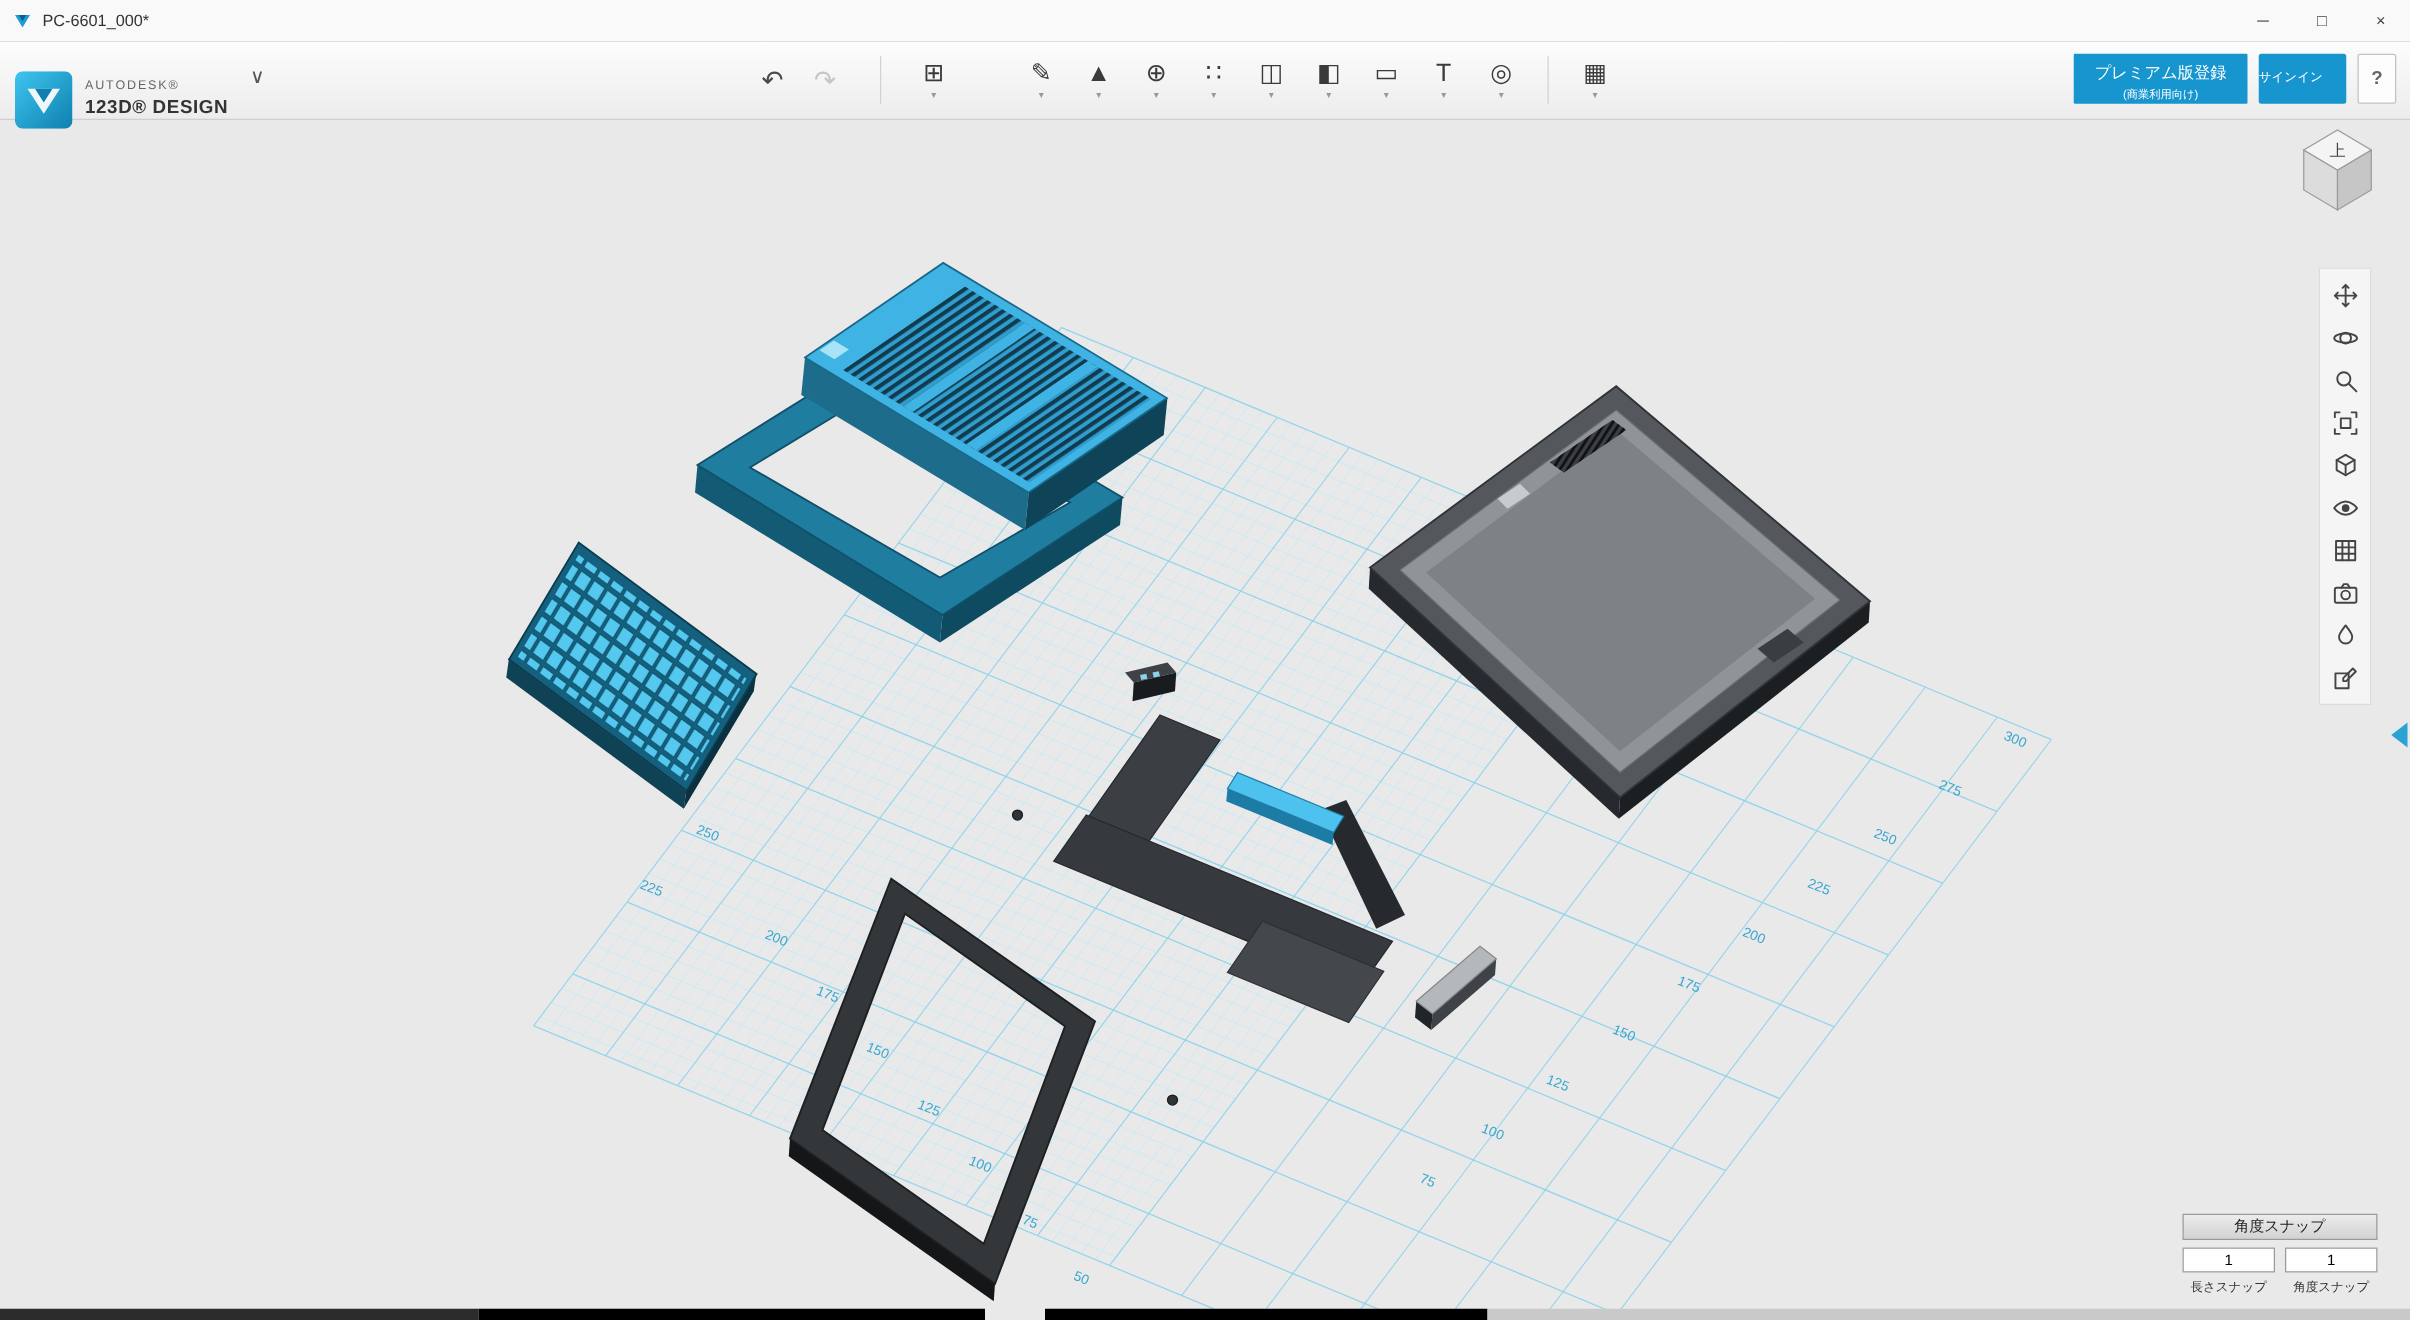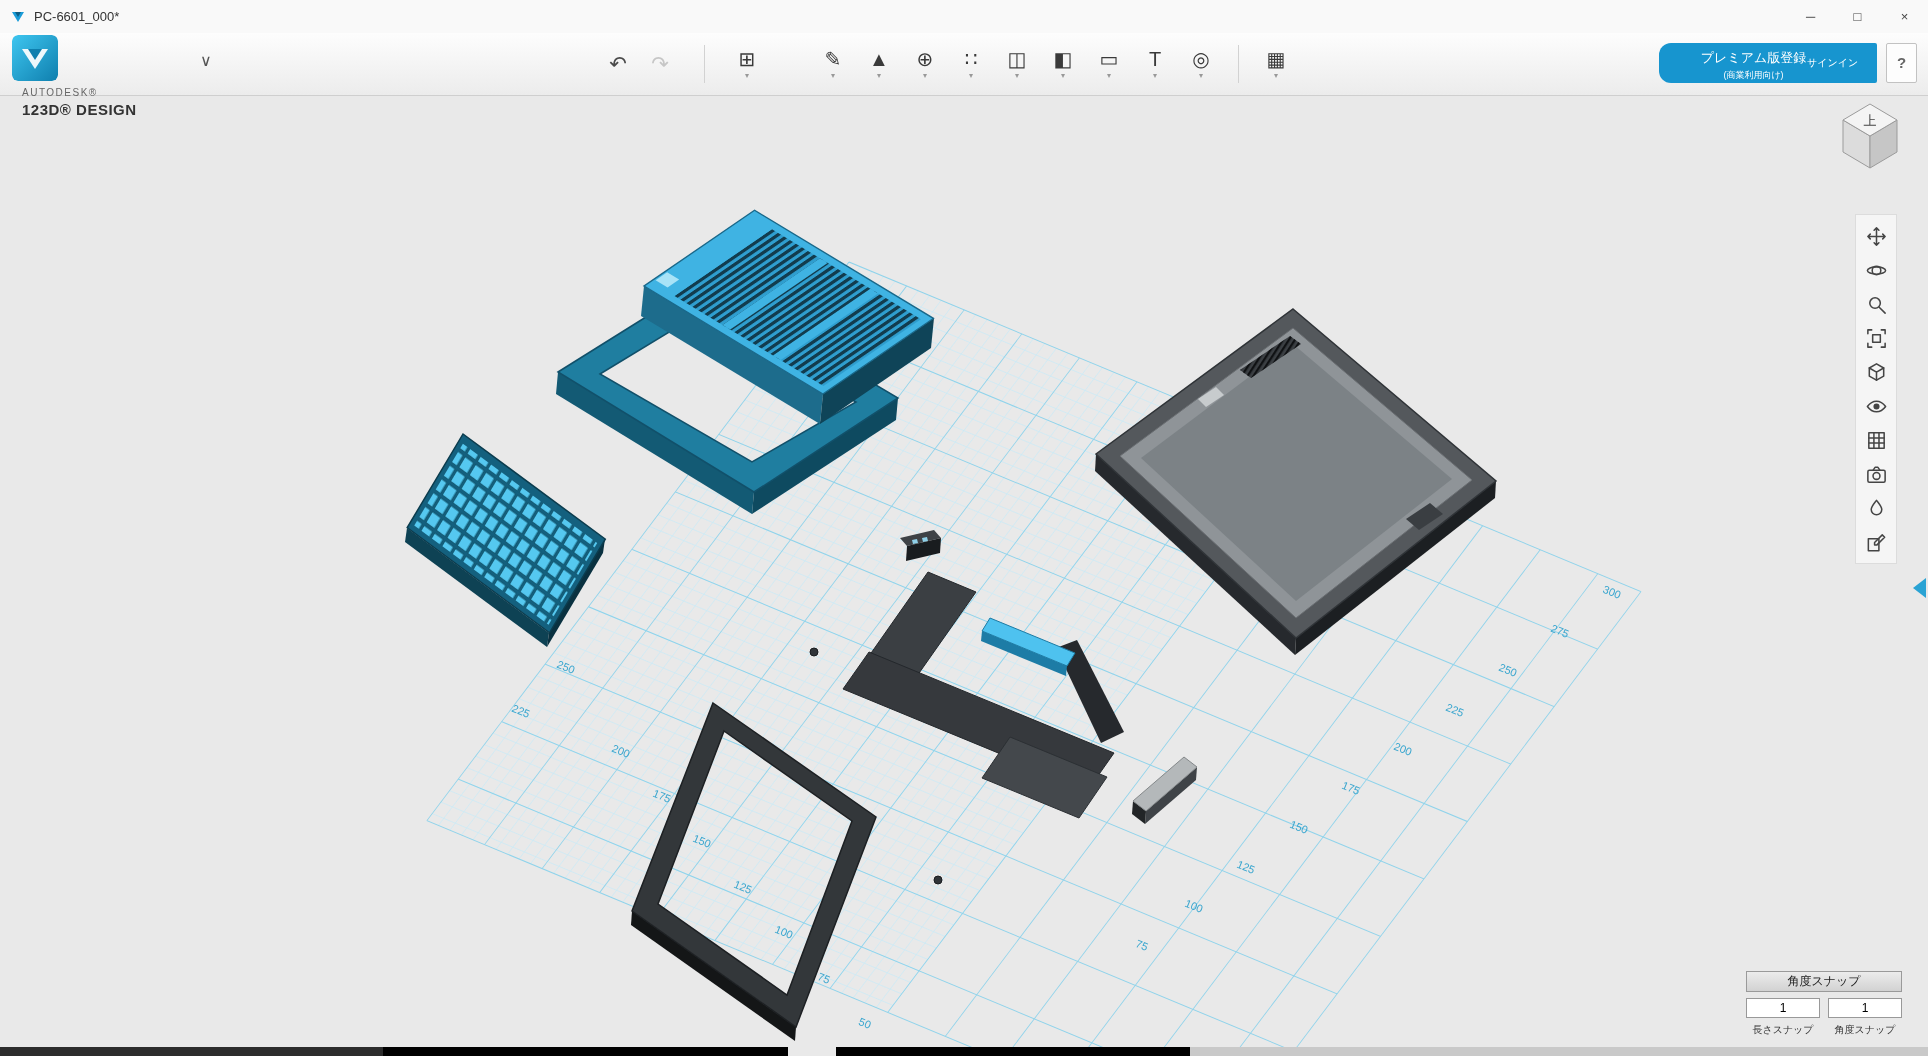--- a/index.html
+++ b/index.html
@@ -8,40 +8,40 @@
   .titlebar{position:absolute;top:0;left:0;width:1928px;height:33px;background:#f9f9f9;
     border-bottom:6px solid #15803d;z-index:30;display:flex;align-items:center;}
   .app-ico{width:16px;height:16px;margin:0 8px 0 10px;}
   .title-text{font-size:13px;color:#333;}
   .win-controls{position:absolute;right:0;top:0;height:33px;display:flex;}
   .win-btn{width:47px;height:33px;display:flex;align-items:center;justify-content:center;
     font-size:13px;color:#444;cursor:pointer;}
   
   .toolbar{position:absolute;top:33px;left:0;width:1928px;height:62px;z-index:30;
     background:linear-gradient(#fdfdfd,#ececec);border-bottom:1px solid #cfcfcf;}
-  .brand{position:absolute;left:12px;top:2px;display:flex;flex-direction:column;}
+  .brand{position:absolute;left:12px;top:24px;display:flex;}
   .logo{width:46px;height:46px;border-radius:6px;overflow:hidden;}
   .brand-text{margin-left:10px;}
   .autodesk{font-size:10px;color:#666;letter-spacing:1.5px;margin-top:6px;}
   .product{font-size:15px;font-weight:bold;color:#333;margin-top:3px;letter-spacing:.5px;}
   .brand-chevron{position:absolute;left:200px;top:18px;font-size:16px;color:#555;cursor:pointer;}
   .hist-btn{position:absolute;top:16px;width:36px;height:30px;display:flex;align-items:center;
     justify-content:center;font-size:21px;cursor:pointer;}
   #undo-btn{left:600px;color:#4a4a4a;}
   #redo-btn{left:642px;color:#c6c6c6;}
   .tb-sep{position:absolute;left:704px;top:12px;width:1px;height:38px;background:#d2d2d2;}
   #tool-row{position:absolute;left:724px;top:0;height:62px;display:flex;align-items:center;}
   .tool{width:46px;height:52px;display:flex;flex-direction:column;align-items:center;
     justify-content:center;color:#3a3a3a;cursor:pointer;}
   .tool:first-child{margin-right:40px;}
   .tool-glyph{font-size:20px;line-height:22px;}
   .tool-caret{font-size:8px;color:#999;margin-top:1px;}
   .tb-divider{width:1px;height:38px;background:#d2d2d2;margin:0 14px;align-self:center;}
   .premium-btn{position:absolute;left:1659px;top:10px;width:139px;height:40px;background:#1795cf;
-    color:#fff;text-align:center;border-radius:12px;cursor:pointer;padding-left:25px;}
+    color:#fff;text-align:center;border-radius:1px;cursor:pointer;}
   .premium-l1{font-size:13px;margin-top:6px;}
   .premium-l2{font-size:9px;margin-top:2px;}
   .signin-btn{position:absolute;left:1807px;top:10px;width:70px;height:40px;background:#1795cf;
     color:#fff;font-size:10px;line-height:40px;text-align:left;border-radius:2px;cursor:pointer;}
   .help-btn{position:absolute;left:1886px;top:10px;width:31px;height:40px;background:#fdfdfd;
     border:1px solid #c2c2c2;box-sizing:border-box;color:#666;font-size:15px;font-weight:bold;
     text-align:center;line-height:38px;border-radius:2px;cursor:pointer;}
   
   .viewport-bg{position:absolute;top:95px;left:0;width:1928px;height:961px;background:#e9e9e9;z-index:0;}
   #scene{position:absolute;top:0;left:0;z-index:1;pointer-events:none;}

